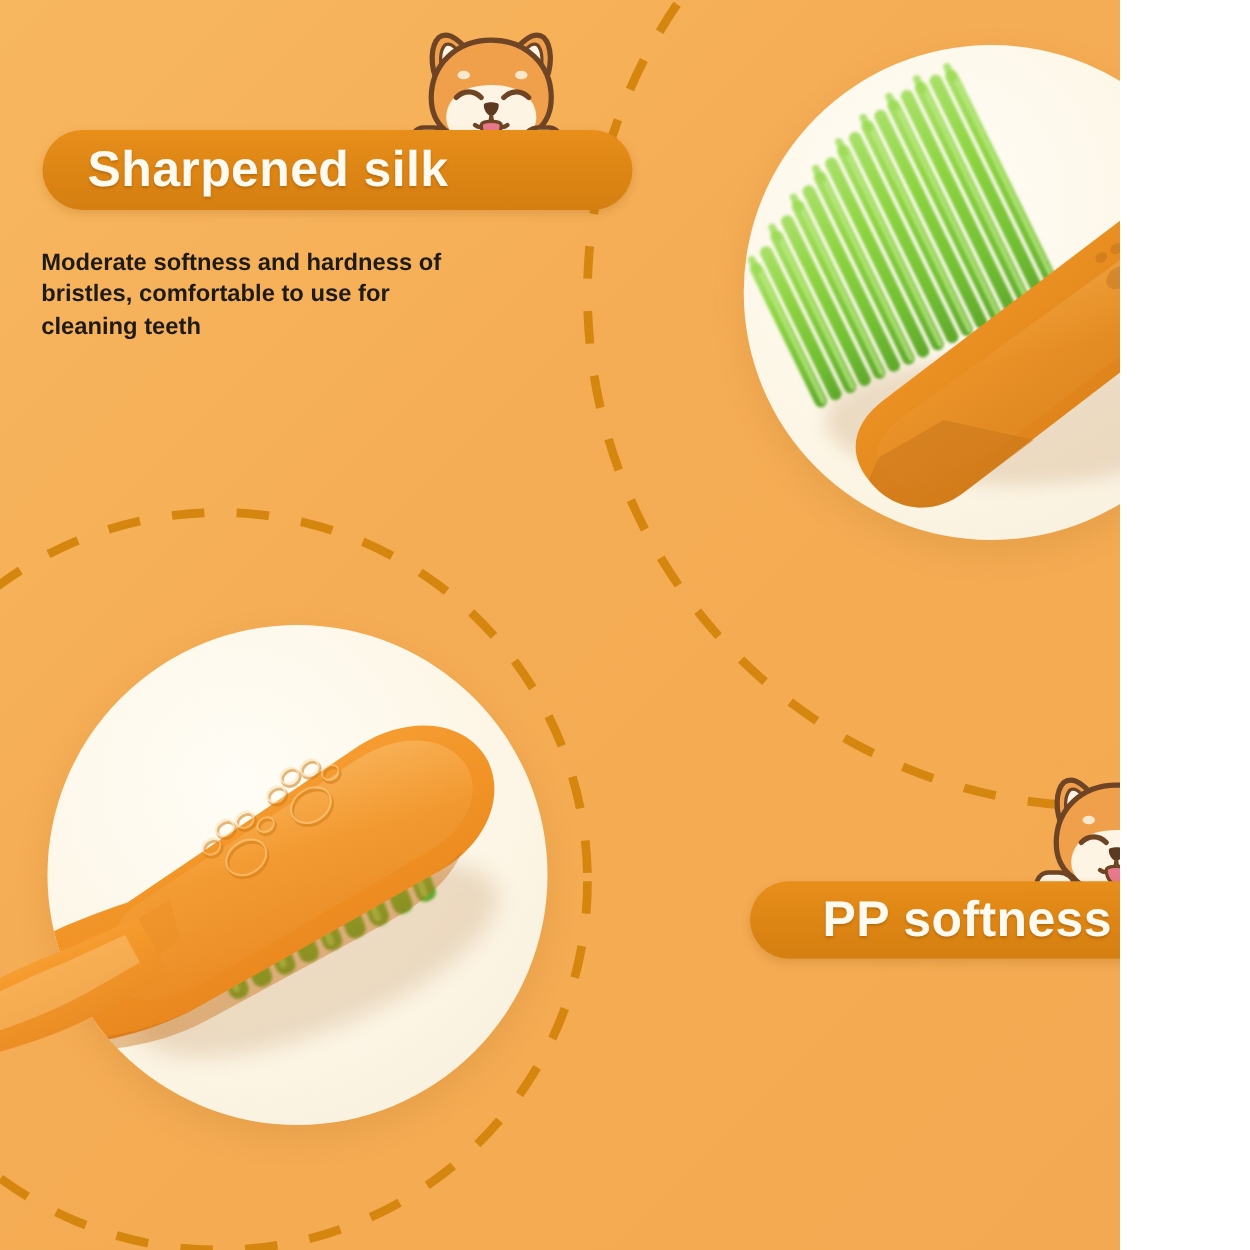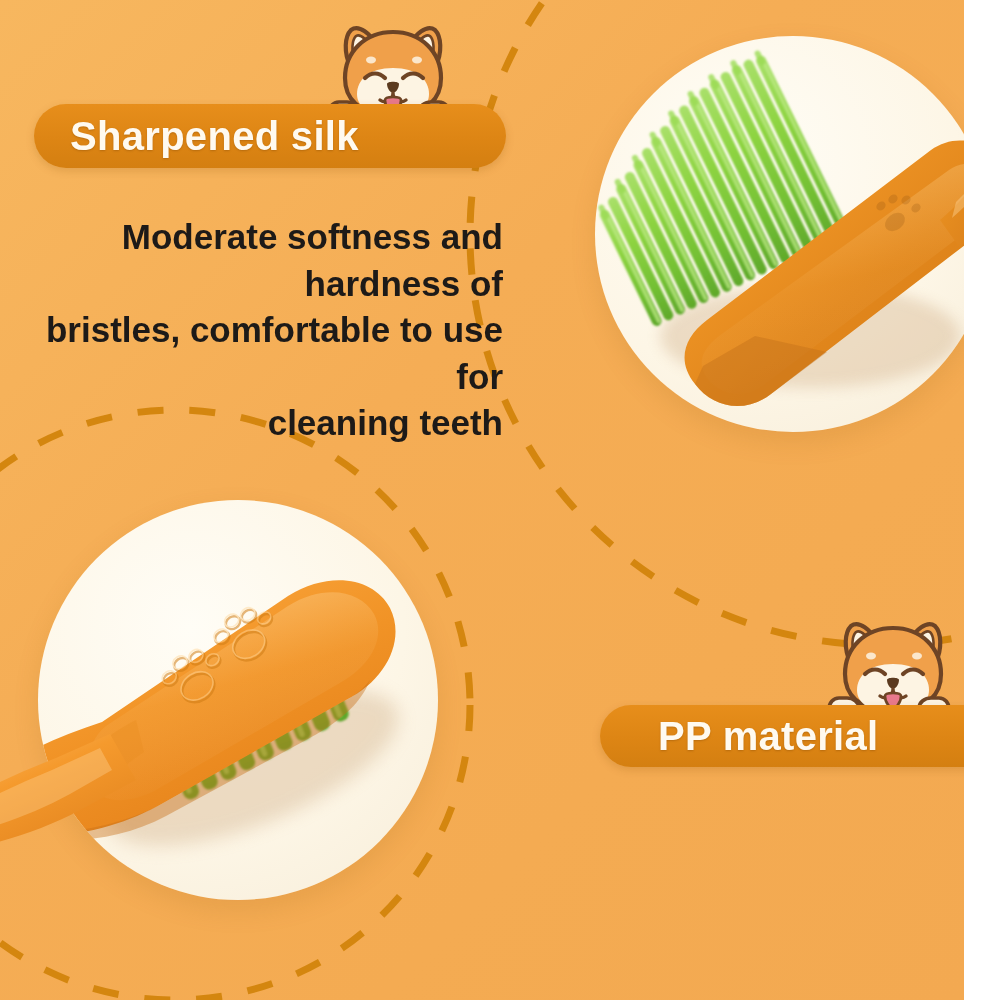--- a/index.html
+++ b/index.html
@@ -2,26 +2,25 @@
 <html><head>
 <meta charset="utf-8">
 <style>
   html, body {
     margin: 0;
     padding: 0;
     background: #ffffff;
   }
   #poster {
     position: relative;
-    width: 964px;
+    width: 896px;
     height: 1000px;
     overflow: hidden;
     background: linear-gradient(135deg, #f7b75f 0%, #f5ad55 40%, #f4ab52 70%, #f3a951 100%);
     font-family: "Liberation Sans", sans-serif;
-    text-align: right;
   }
 
   
   .dashed-layer {
     position: absolute;
     inset: 0;
     width: 1000px;
     height: 1000px;
     pointer-events: none;
   }
@@ -85,21 +84,21 @@
     top: 705px;
     width: 348px;
     height: 62px;
     padding-left: 58px;
   }
 
   
   .body-text {
     position: absolute;
     color: #1d1a18;
-    font-size: 35px;
+    font-size: 19px;
     font-weight: bold;
     line-height: 1.33;
     white-space: pre-line;
   }
   .text-sharpened { left: 33px; top: 179px; width: 470px; }
   .text-pp        { left: 595px; top: 782px; width: 390px; }
 
   
   .mascot {
     position: absolute;
@@ -430,21 +429,21 @@
           <path d="M118,94 L118,101"></path>
       </g>
     </svg>
   </div>
 
   <div class="pill pill-sharpened">
     <span class="pill-label">Sharpened silk</span>
   </div>
 
   <div class="pill pill-pp">
-    <span class="pill-label">PP material</span>
+    <span class="pill-label">PP softness</span>
   </div>
 
   <p class="body-text text-sharpened">Moderate softness and hardness of
 bristles, comfortable to use for
 cleaning teeth</p>
 
 
 </div>
 
 </body></html>

